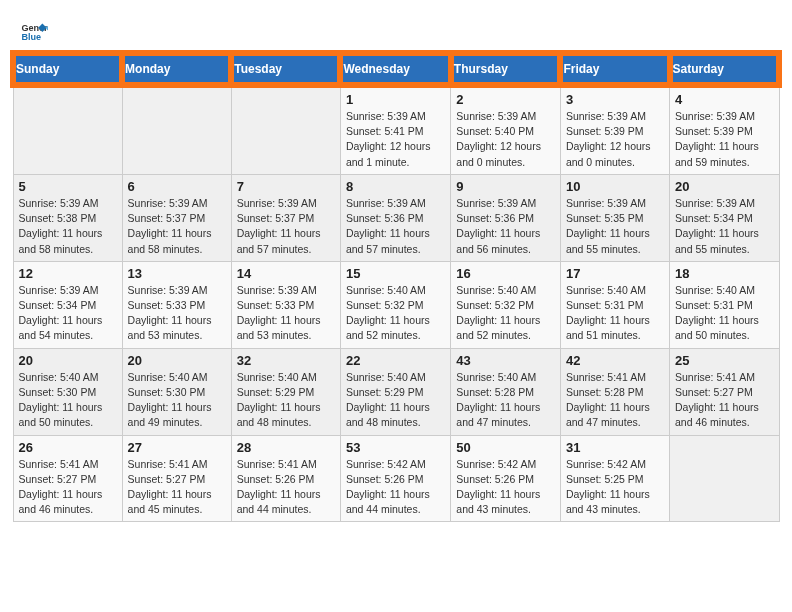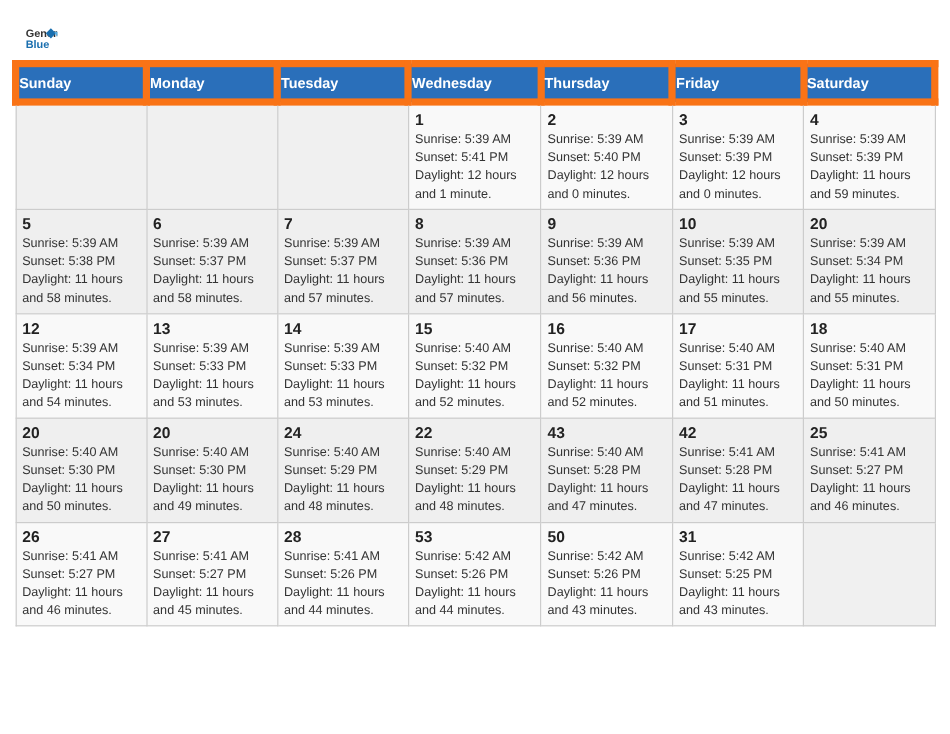--- a/index.html
+++ b/index.html
@@ -197,21 +197,21 @@
       <tr>
         <td>
           <span class="day-number">20</span>
           <div class="cell-info">Sunrise: 5:40 AM<br>Sunset: 5:30 PM<br>Daylight: 11 hours<br>and 50 minutes.</div>
         </td>
         <td>
           <span class="day-number">20</span>
           <div class="cell-info">Sunrise: 5:40 AM<br>Sunset: 5:30 PM<br>Daylight: 11 hours<br>and 49 minutes.</div>
         </td>
         <td>
-          <span class="day-number">24</span>
+          <span class="day-number">32</span>
           <div class="cell-info">Sunrise: 5:40 AM<br>Sunset: 5:29 PM<br>Daylight: 11 hours<br>and 48 minutes.</div>
         </td>
         <td>
           <span class="day-number">22</span>
           <div class="cell-info">Sunrise: 5:40 AM<br>Sunset: 5:29 PM<br>Daylight: 11 hours<br>and 48 minutes.</div>
         </td>
         <td>
           <span class="day-number">43</span>
           <div class="cell-info">Sunrise: 5:40 AM<br>Sunset: 5:28 PM<br>Daylight: 11 hours<br>and 47 minutes.</div>
         </td>

